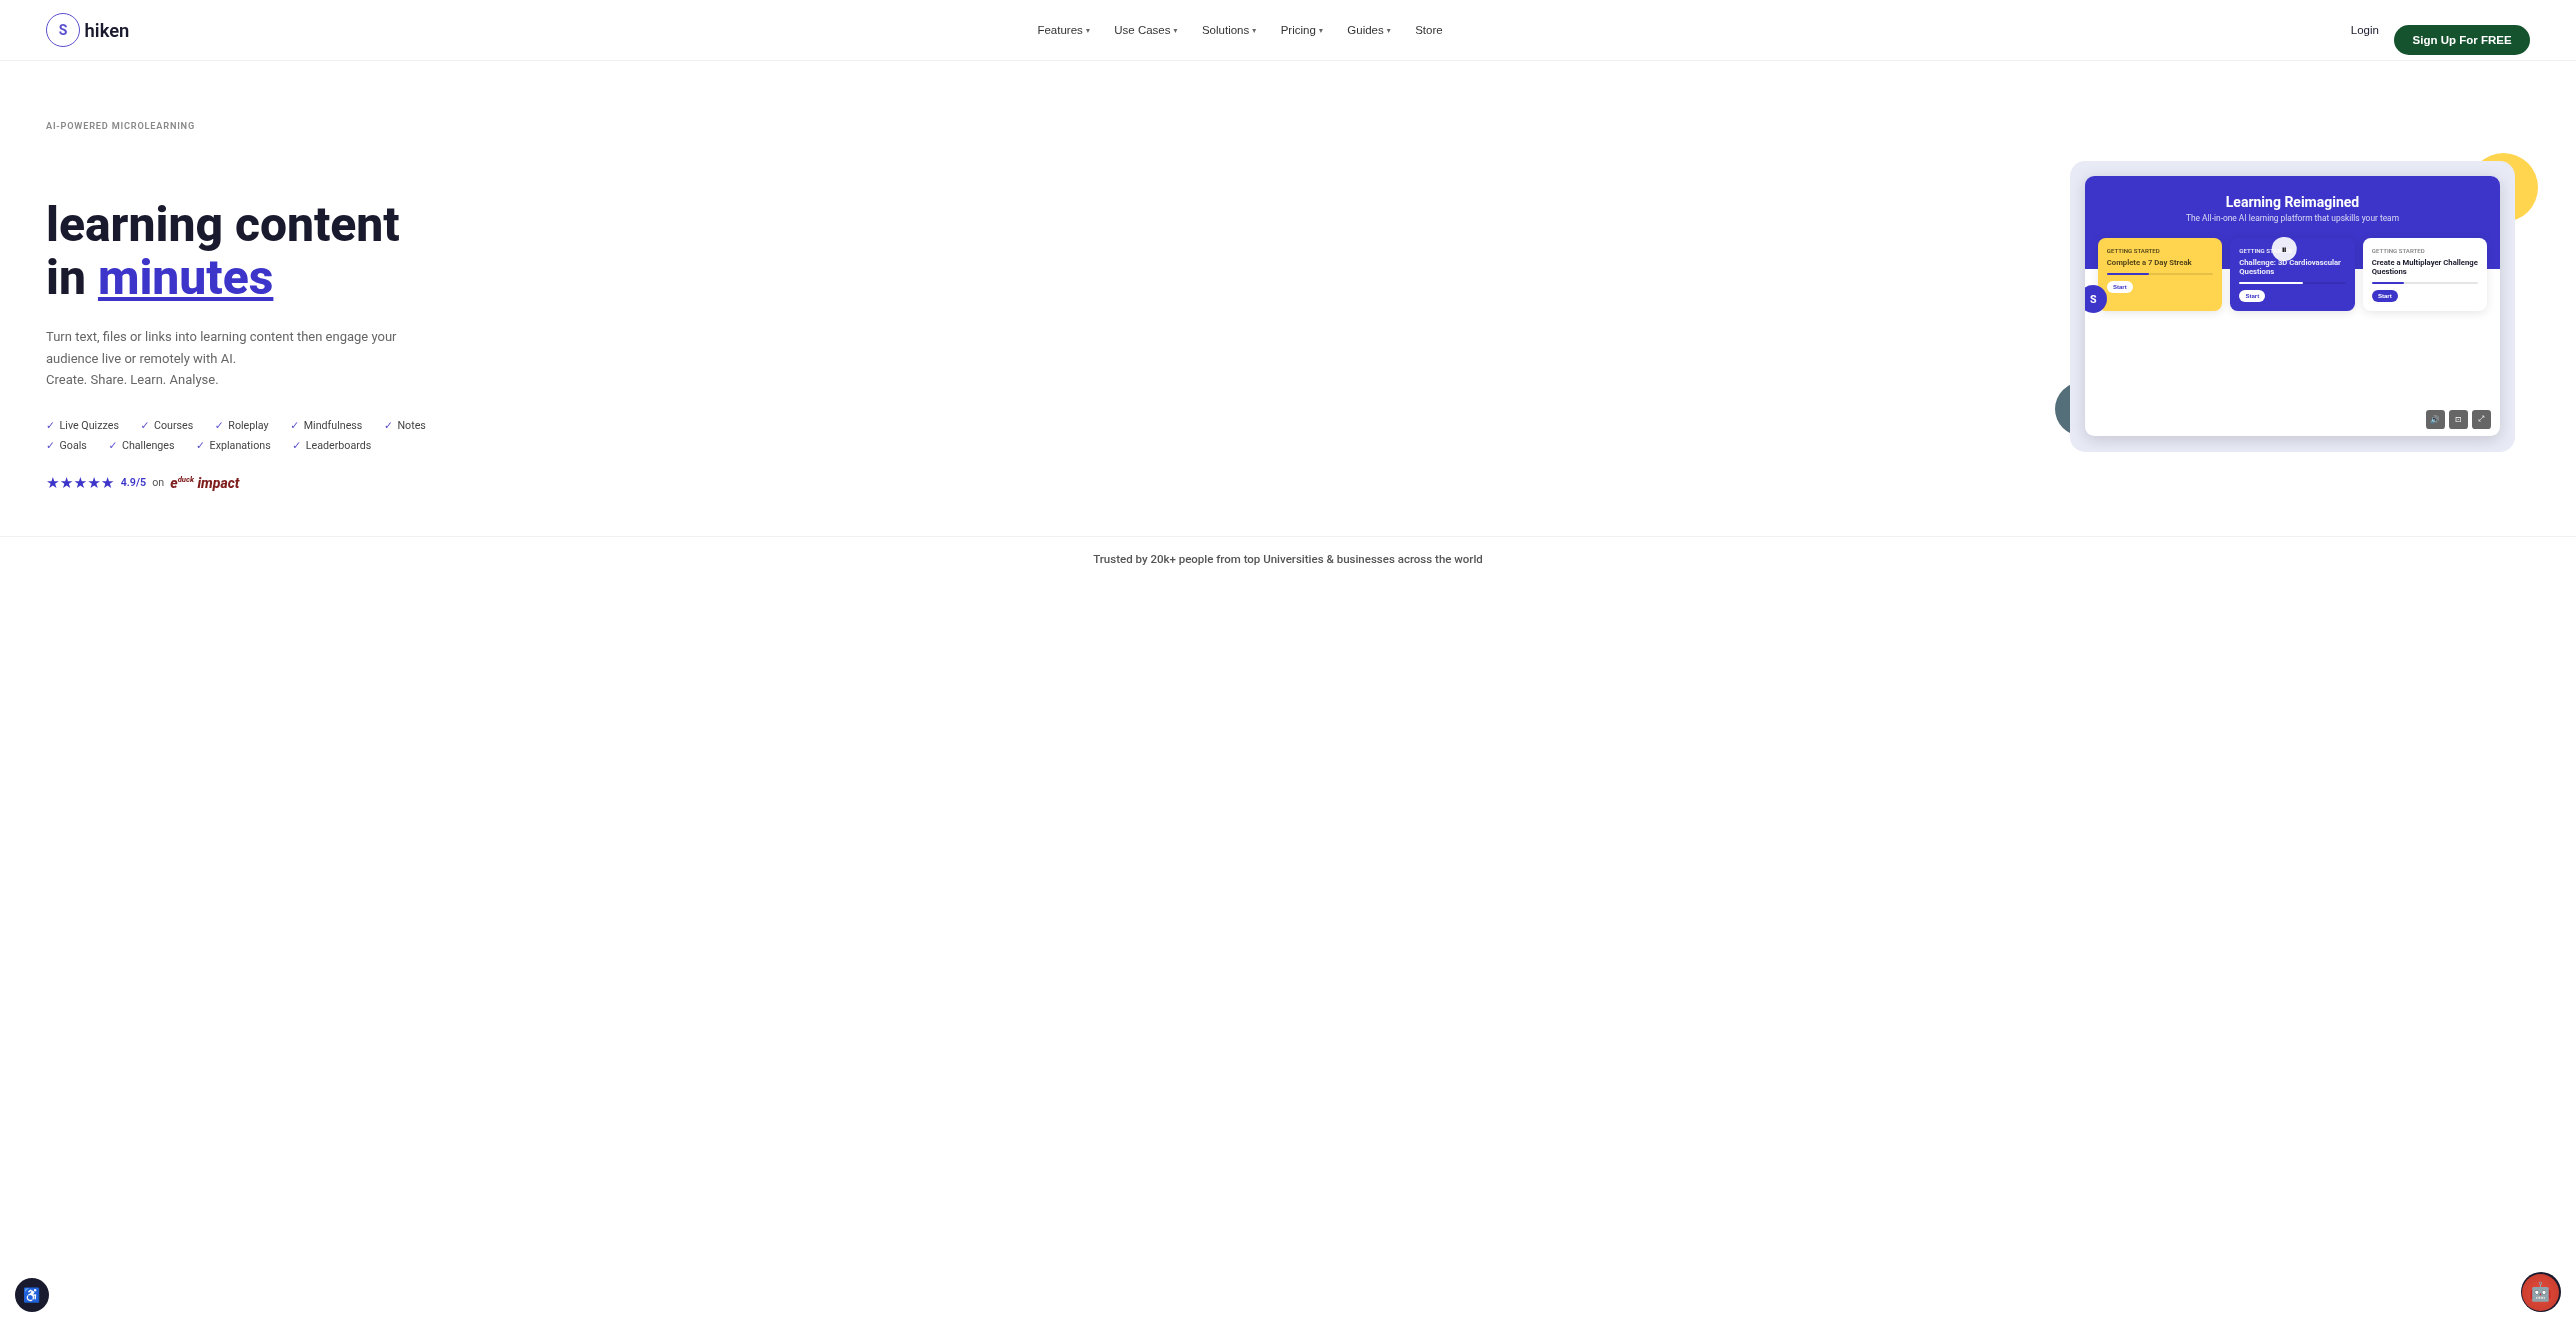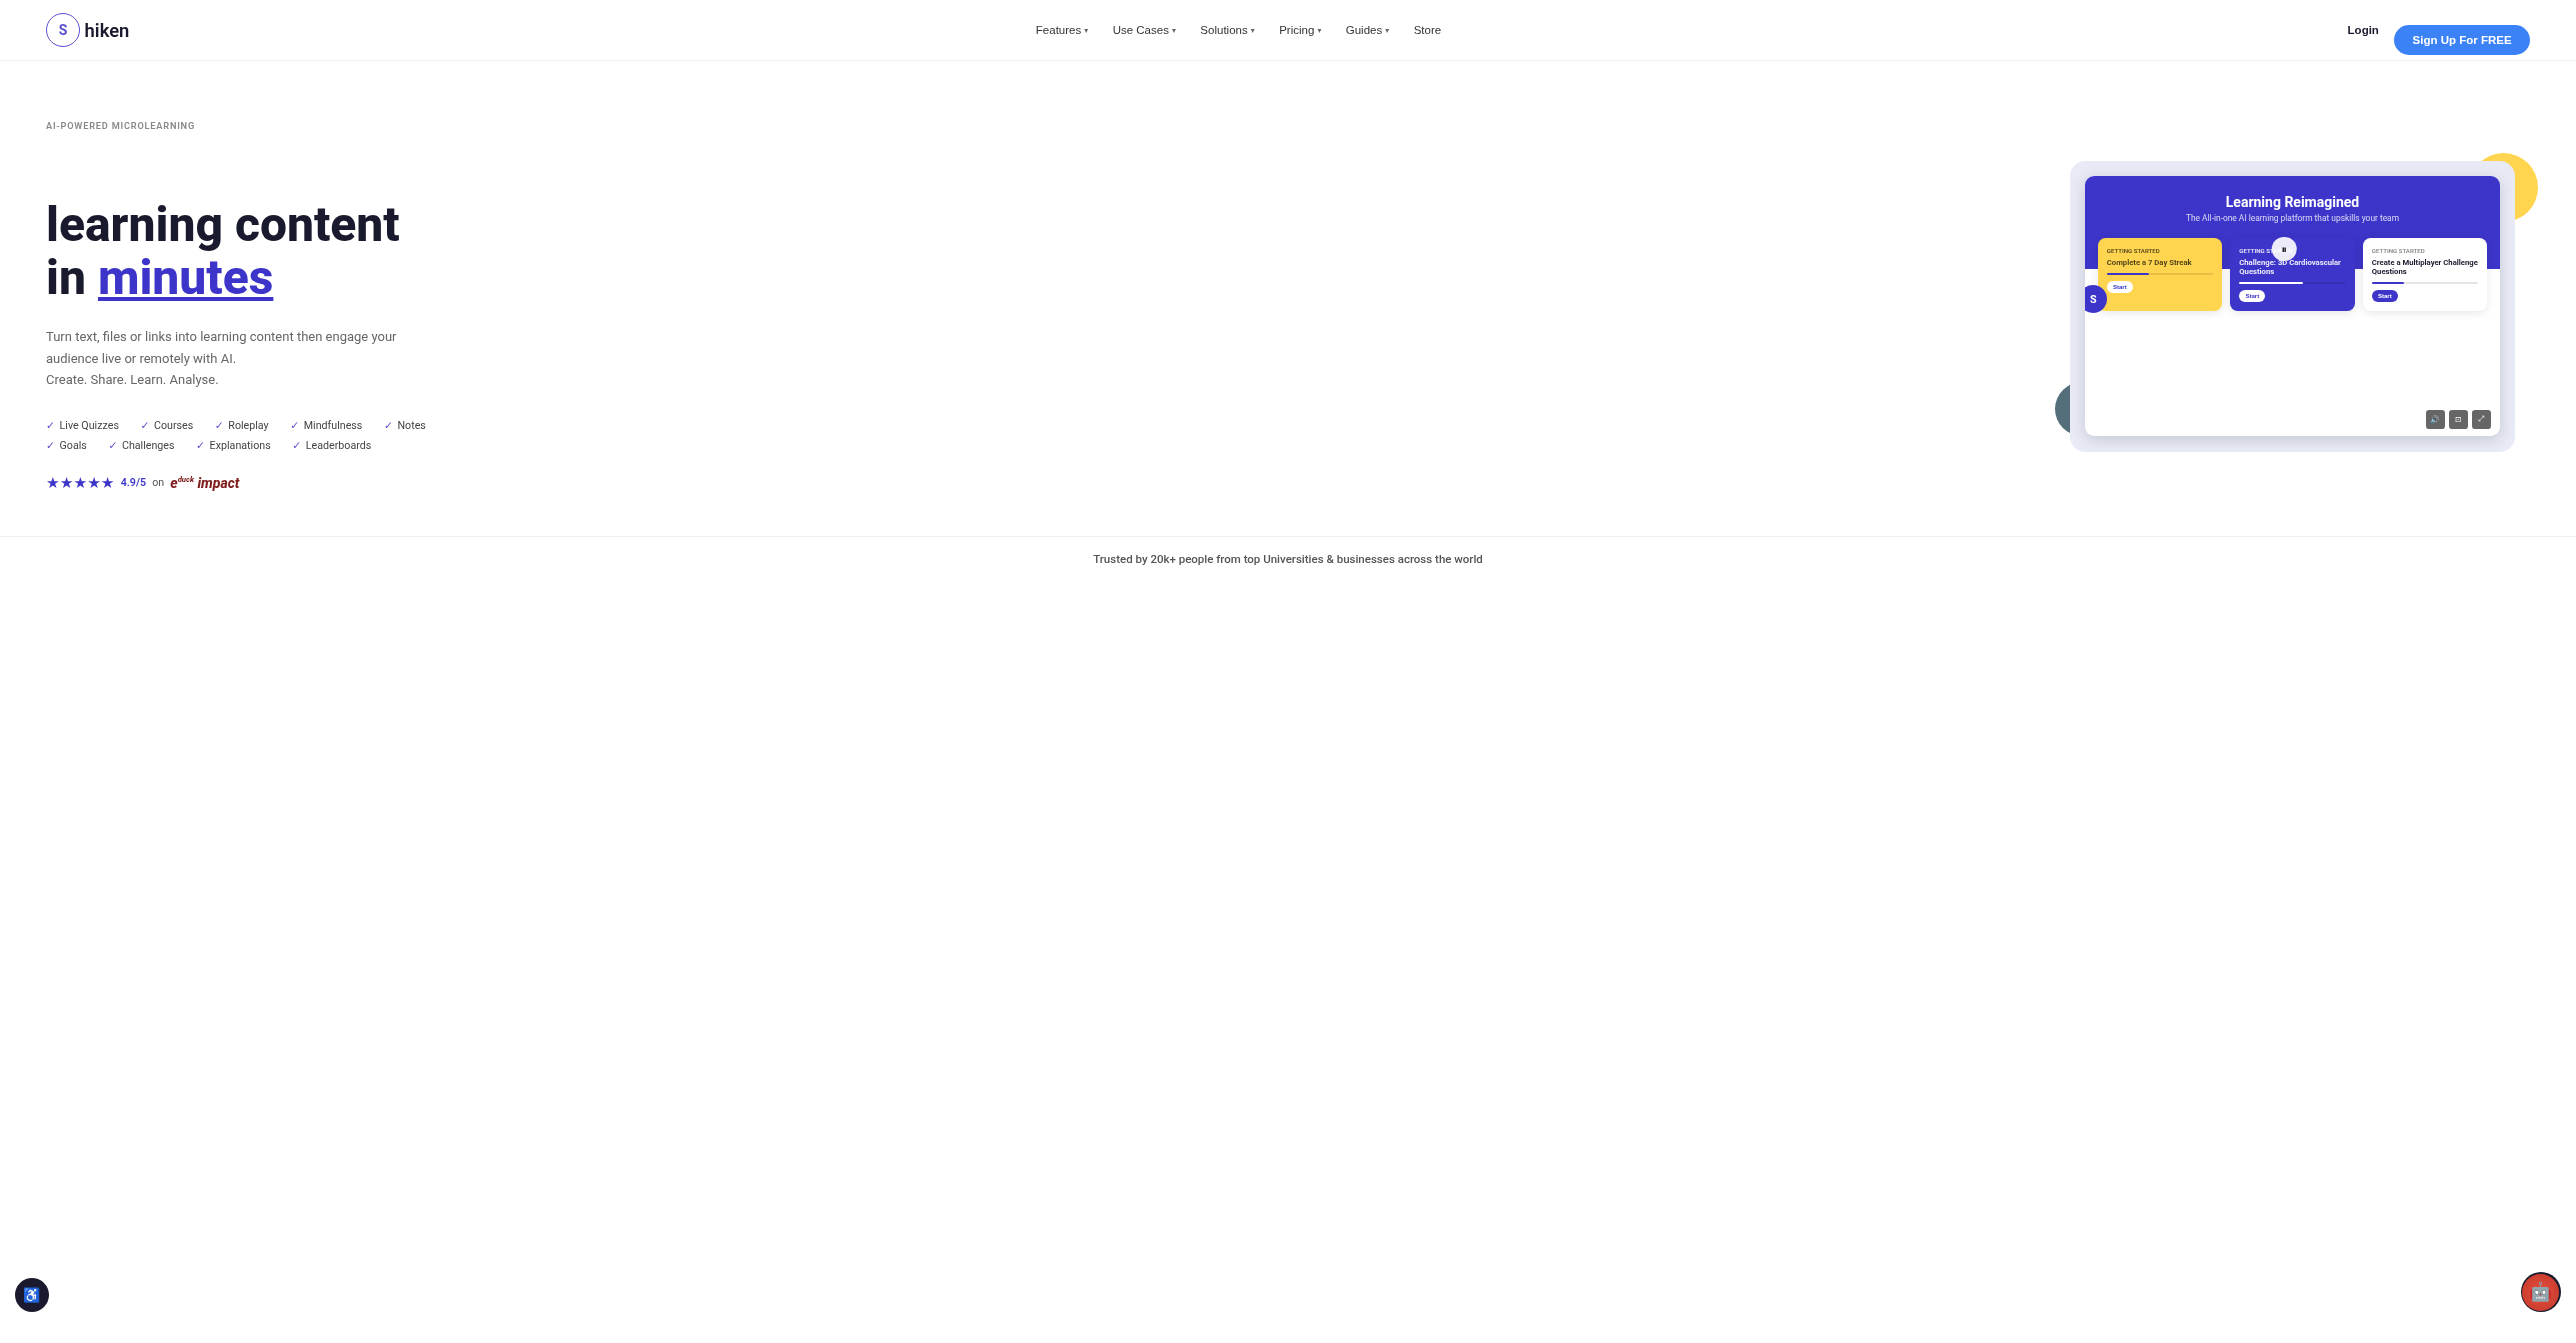--- a/index.html
+++ b/index.html
@@ -18,23 +18,23 @@
       font-weight: 700; color: #5a4fcf; font-size: 14px;
     }
     .logo-text { font-size: 18.4px; font-weight: 600; color: #1a1a2e; }
     .nav-links { display: flex; align-items: center; gap: 24.5px; }
     .nav-link {
       font-size: 11.5px; color: #333; text-decoration: none; cursor: pointer;
       display: flex; align-items: center; gap: 3.1px; background: none; border: none;
     }
     .chevron { font-size: 7.7px; color: #666; }
     .nav-actions { display: flex; align-items: center; gap: 15.3px; }
-    .btn-login { font-size: 11.5px; font-weight: 700; color: #1a1a2e; background: none; border: none; cursor: pointer; }
+    .btn-login { font-size: 11.5px; font-weight: 400; color: #1a1a2e; background: none; border: none; cursor: pointer; }
     .btn-signup {
-      background: #3b82f6; color: #fff; border: none; border-radius: 23px;
+      background: #14532d; color: #fff; border: none; border-radius: 23px;
       padding: 9.2px 18.4px; font-size: 11.5px; font-weight: 600; cursor: pointer; margin-top: 20px;
     }
 
     
     .hero {
       display: flex; align-items: center; justify-content: space-between;
       padding: 46px 46px 31px 46px; min-height: 475px; position: relative;
       background: #fff;
       gap: 12px;
     }

